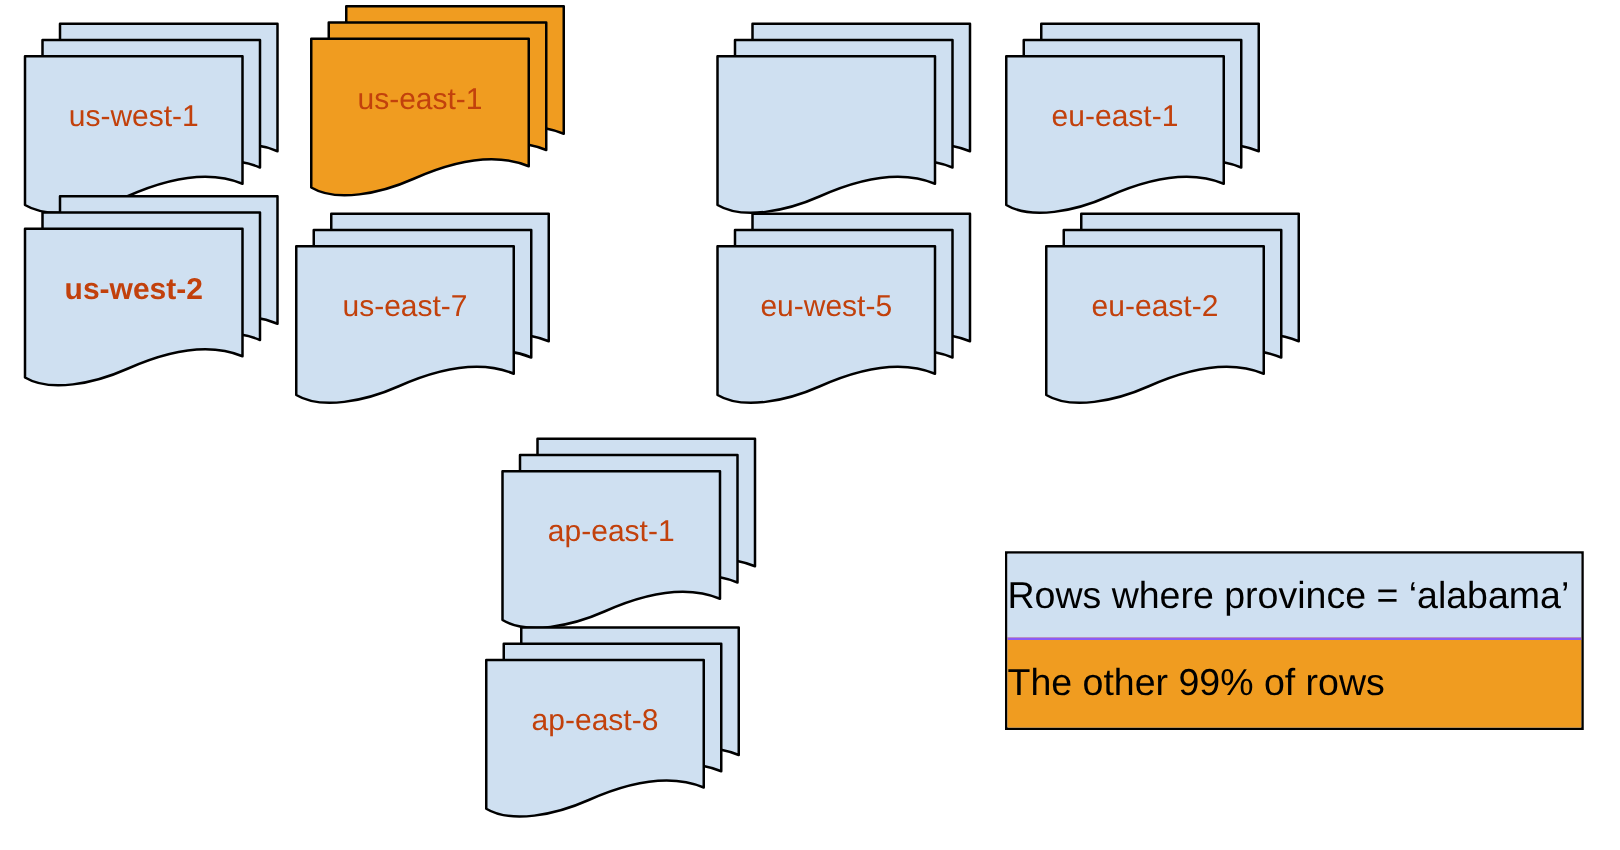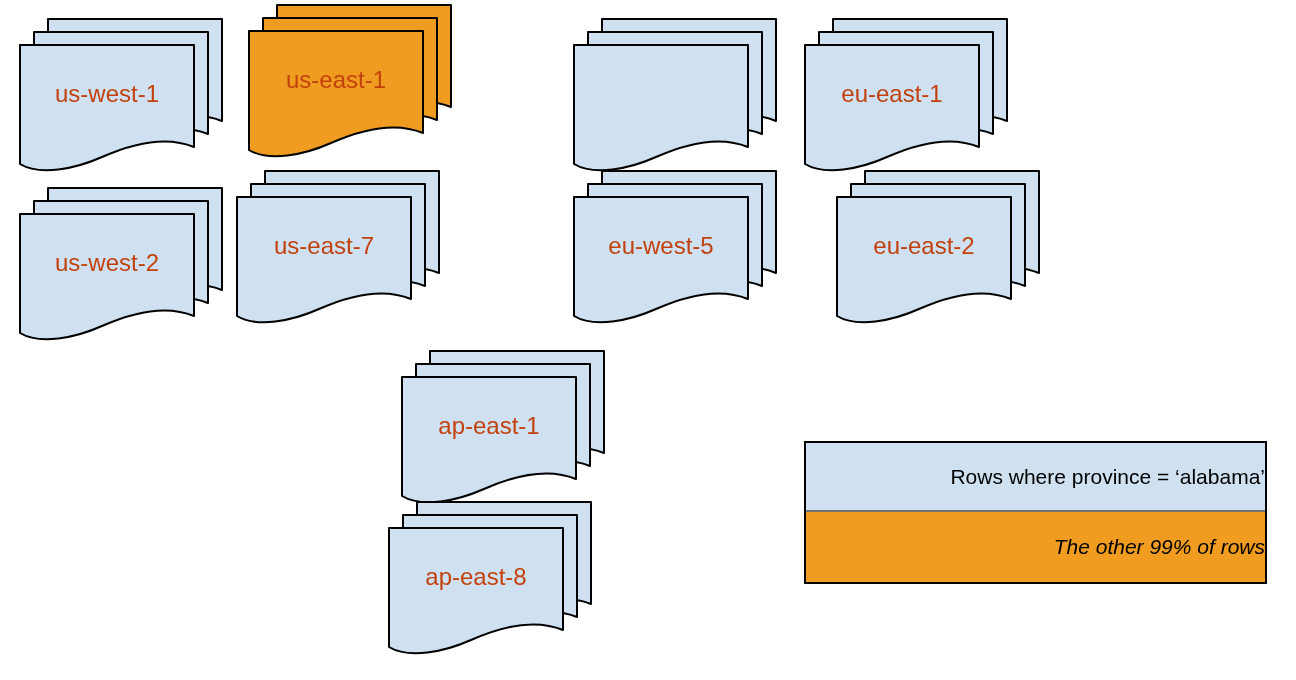--- a/index.html
+++ b/index.html
@@ -42,26 +42,26 @@
   .legend {
     position: absolute;
     border: 2px solid #000000;
     display: flex;
     flex-direction: column;
     box-sizing: content-box;
   }
   .legend-row {
     display: flex;
     align-items: center;
-    justify-content: flex-end;
-    font-size: 21px;
+    justify-content: flex-start;
+    font-size: 30px;
     color: #000000;
   }
   .legend-row.first { height: 67px; }
-  .legend-row.second { height: 70px; border-top: 2px solid #737373; font-style: italic; }
+  .legend-row.second { height: 70px; border-top: 2px solid #8b5cf6; }
 </style>
 </head>
 <body>
 
 <div class="canvas">
 
   <div class="legend" style="left: 804px; top: 441px; width: 459px;">
     <div class="legend-row first" style="background: rgb(207, 224, 241);">
       <span>Rows where province = ‘alabama’</span>
     </div>
@@ -94,21 +94,21 @@
       </svg>
     </div>
     <div class="stack" style="left: 805px; top: 17px; padding-left: 41px;">
       <svg width="204" height="162" viewBox="0 0 204 162">
         <path class="sheet" transform="translate(28,2)" d="M0,0 L174,0 L174,102 C150,92 118,96 82,112 C55,124 20,131 0,119 Z" fill="#cfe0f1"></path>
         <path class="sheet" transform="translate(14,15)" d="M0,0 L174,0 L174,102 C150,92 118,96 82,112 C55,124 20,131 0,119 Z" fill="#cfe0f1"></path>
         <path class="sheet" transform="translate(0,28)" d="M0,0 L174,0 L174,102 C150,92 118,96 82,112 C55,124 20,131 0,119 Z" fill="#cfe0f1"></path>
       </svg>
       <div class="stack-label">eu-east-1</div>
     </div>
-    <div class="stack" style="left: 20px; top: 186px;">
+    <div class="stack" style="left: 20px; top: 155px; font-weight: bold;">
       <svg width="204" height="162" viewBox="0 0 204 162">
         <path class="sheet" transform="translate(28,2)" d="M0,0 L174,0 L174,102 C150,92 118,96 82,112 C55,124 20,131 0,119 Z" fill="#cfe0f1"></path>
         <path class="sheet" transform="translate(14,15)" d="M0,0 L174,0 L174,102 C150,92 118,96 82,112 C55,124 20,131 0,119 Z" fill="#cfe0f1"></path>
         <path class="sheet" transform="translate(0,28)" d="M0,0 L174,0 L174,102 C150,92 118,96 82,112 C55,124 20,131 0,119 Z" fill="#cfe0f1"></path>
       </svg>
       <div class="stack-label">us-west-2</div>
     </div>
     <div class="stack" style="left: 237px; top: 169px;">
       <svg width="204" height="162" viewBox="0 0 204 162">
         <path class="sheet" transform="translate(28,2)" d="M0,0 L174,0 L174,102 C150,92 118,96 82,112 C55,124 20,131 0,119 Z" fill="#cfe0f1"></path>

